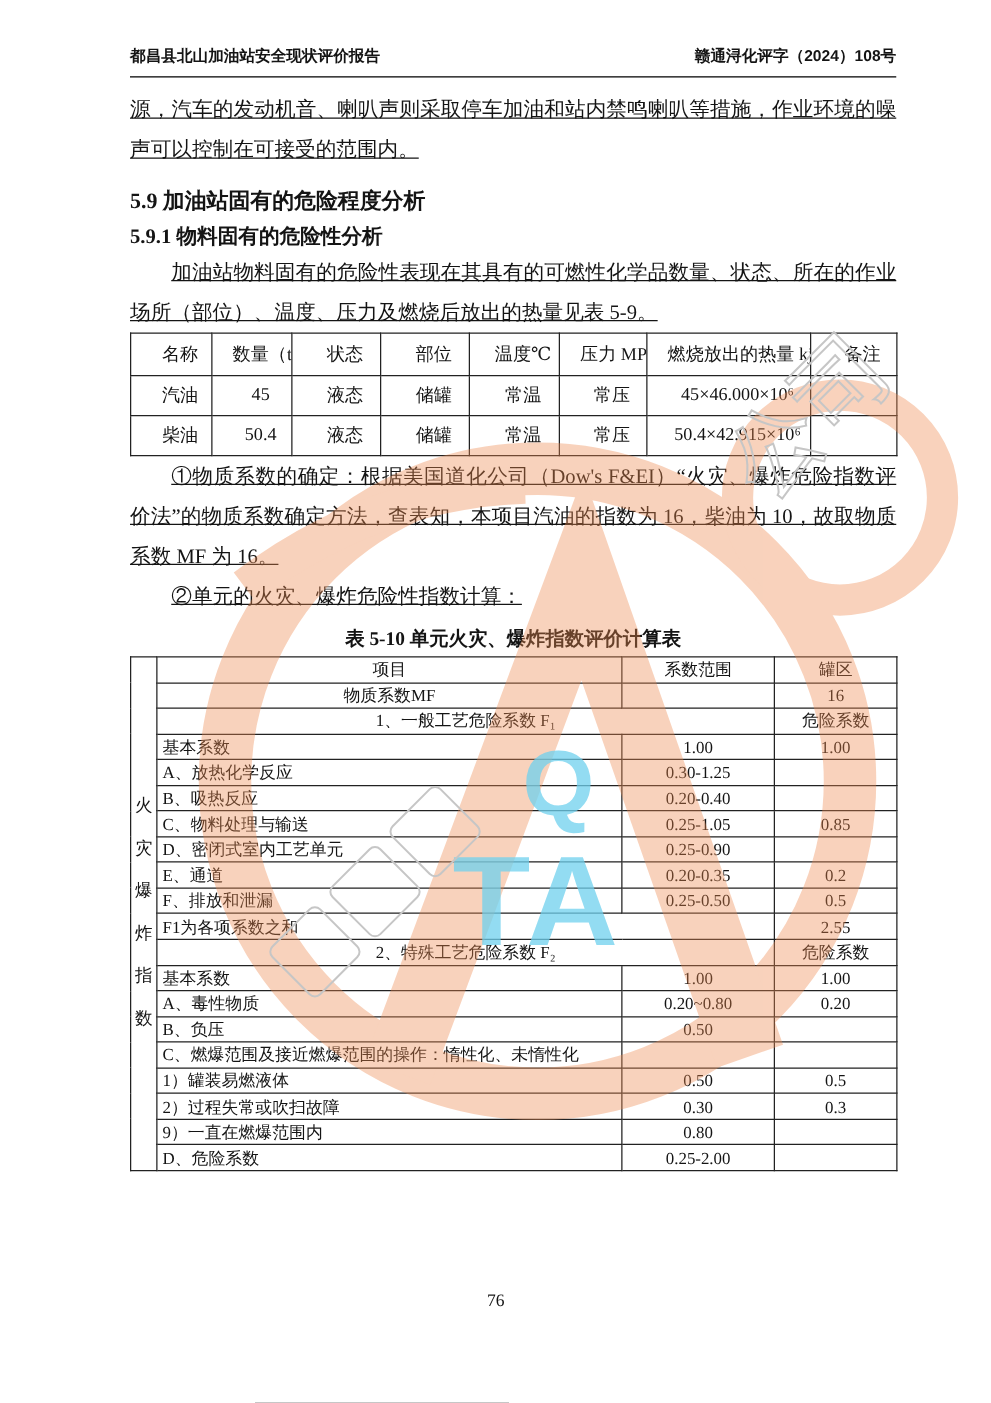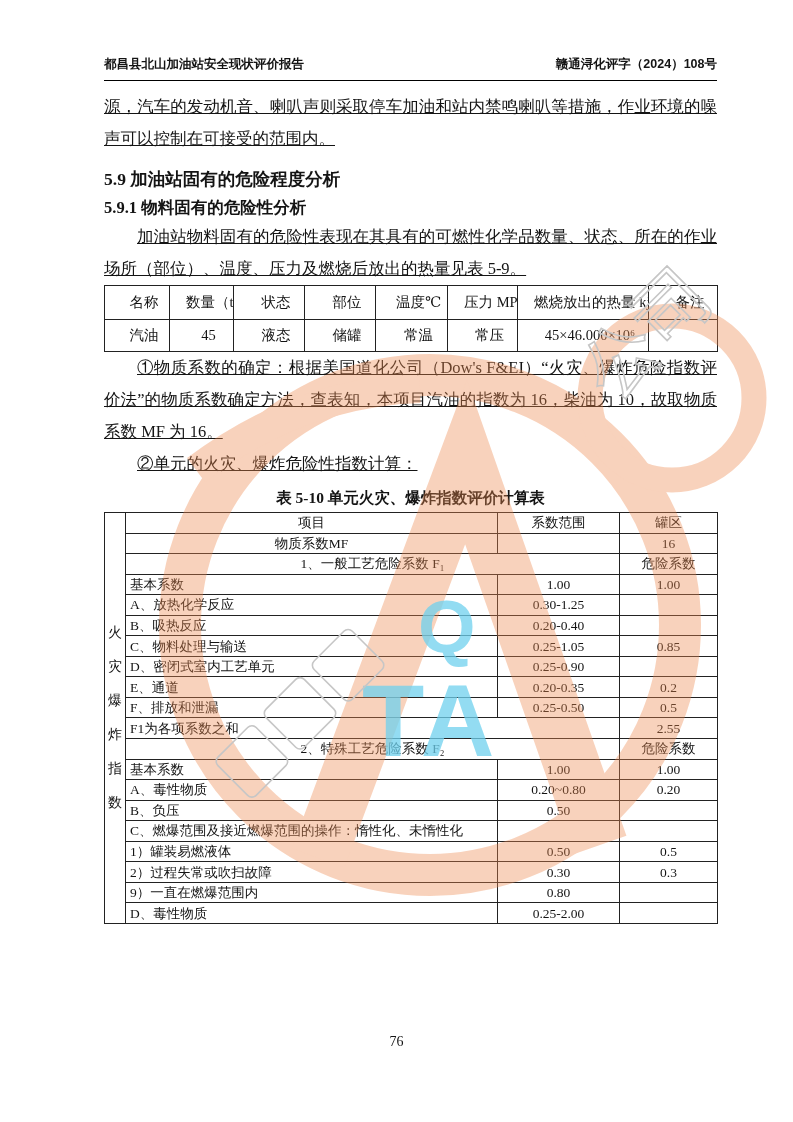--- a/index.html
+++ b/index.html
@@ -1,18 +1,18 @@
 <!DOCTYPE html>
 <html><head>
 <meta charset="utf-8">
 <style>
   html,body{margin:0;padding:0;background:#9a9a9a;}
   .page{position:relative;width:793px;height:1122px;background:#ffffff;margin:0 auto;
         overflow:hidden;font-family:"Liberation Serif","DejaVu Serif",serif;color:#141414;}
-  .content{position:absolute;left:104px;top:56px;width:613px;z-index:1;}
+  .content{position:absolute;left:104px;top:37px;width:613px;z-index:1;}
 
   
   .doc-header{display:flex;justify-content:space-between;align-items:flex-end;
               font-family:"Liberation Sans","DejaVu Sans",sans-serif;
               font-size:12.5px;font-weight:bold;padding-bottom:7px;border-bottom:1.5px solid #000;}
 
   p.body-text{font-size:16.5px;line-height:32px;margin:0;text-align:justify;text-decoration:underline;}
   p.m-top{margin-top:10px;}
   .indent{text-indent:2em;}
 
@@ -104,20 +104,30 @@
         <td>备注</td>
       </tr>
       <tr>
         <td>汽油</td>
         <td>45</td>
         <td>液态</td>
         <td>储罐</td>
         <td>常温</td>
         <td>常压</td>
         <td>45×46.000×10⁶</td>
+        <td></td>
+      </tr>
+      <tr>
+        <td>柴油</td>
+        <td>50.4</td>
+        <td>液态</td>
+        <td>储罐</td>
+        <td>常温</td>
+        <td>常压</td>
+        <td>50.4×42.915×10⁶</td>
         <td></td>
       </tr>
     </tbody>
       </table>
 
 
     <p class="body-text indent">①物质系数的确定：根据美国道化公司（Dow's F&amp;EI）“火灾、爆炸危险指数评价法”的物质系数确定方法，查表知，本项目汽油的指数为 16，柴油为 10，故取物质系数 MF 为 16。</p>
     <p class="body-text indent">②单元的火灾、爆炸危险性指数计算：</p>
 
     <div class="tbl-title">表 5-10   单元火灾、爆炸指数评价计算表</div>
@@ -226,21 +236,21 @@
         <td class="left">2）过程失常或吹扫故障</td>
         <td>0.30</td>
         <td>0.3</td>
       </tr>
       <tr>
         <td class="left">9）一直在燃爆范围内</td>
         <td>0.80</td>
         <td></td>
       </tr>
       <tr>
-        <td class="left">D、毒性物质</td>
+        <td class="left">D、危险系数</td>
         <td>0.25-2.00</td>
         <td></td>
       </tr>
     </tbody>
       </table>
 
   </div>
 
   <div class="page-number">76</div>
 

